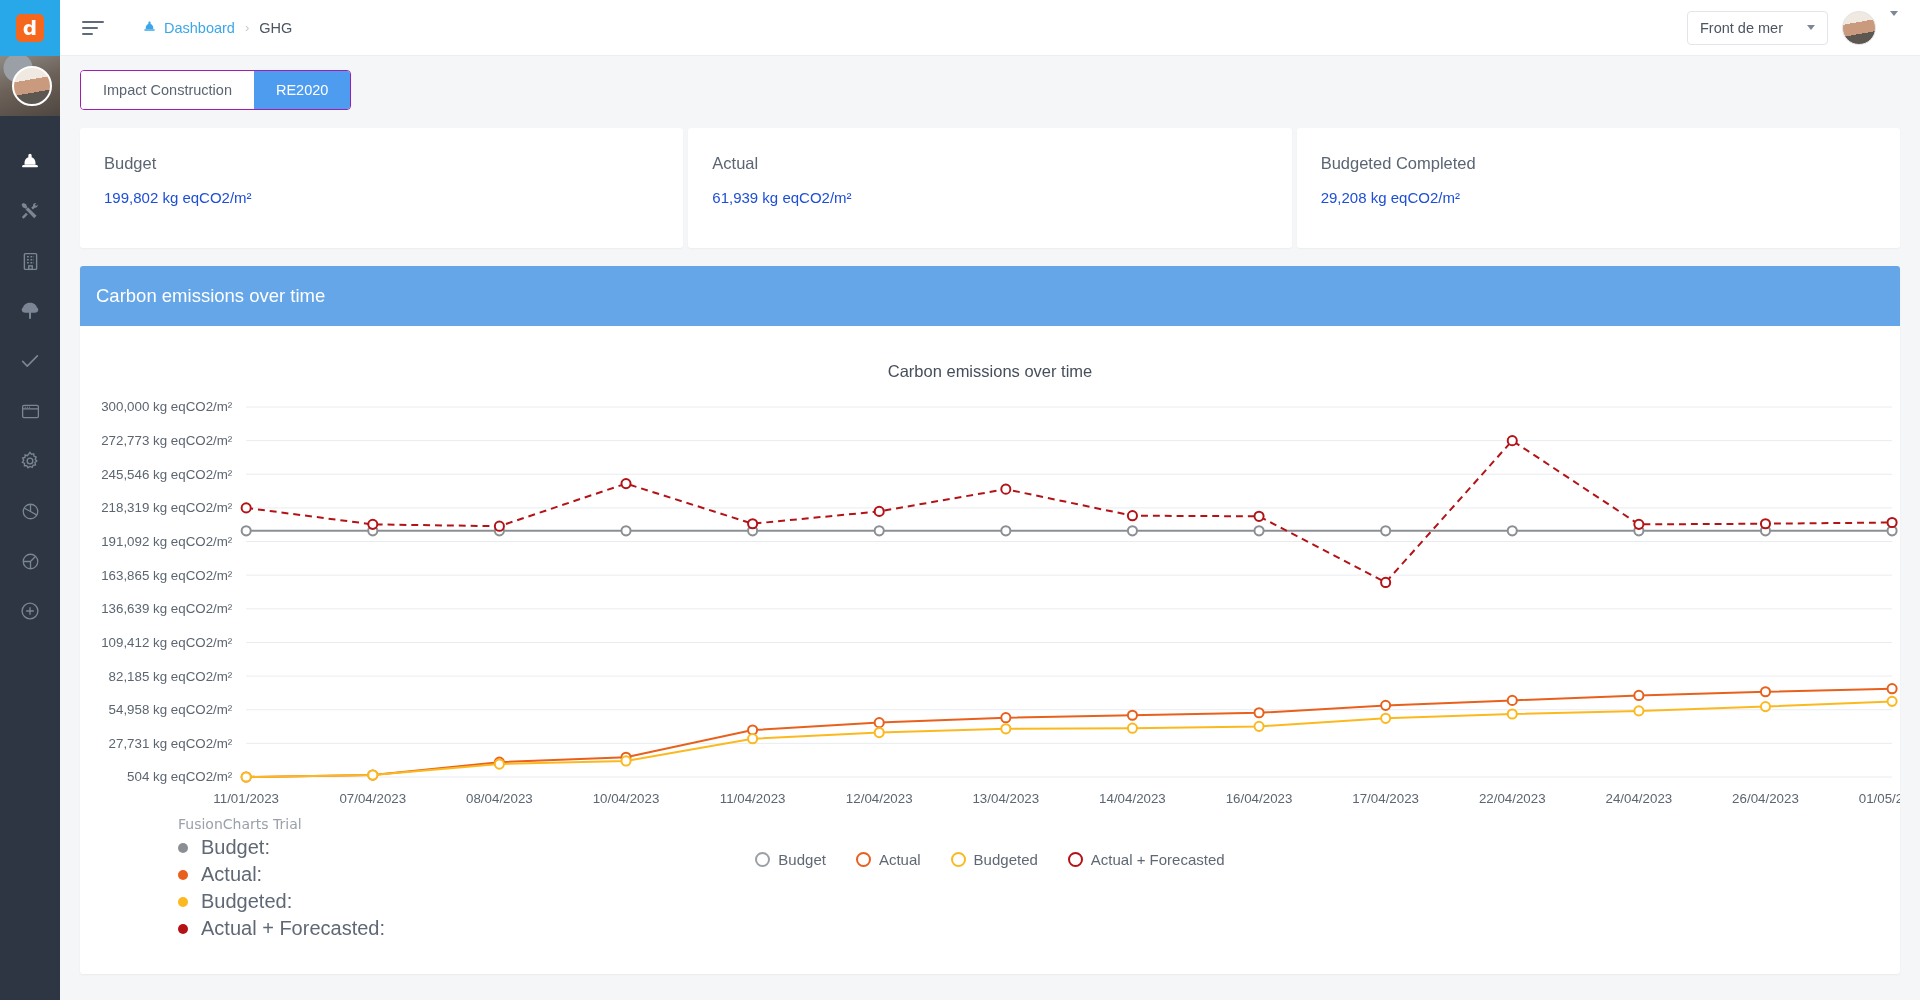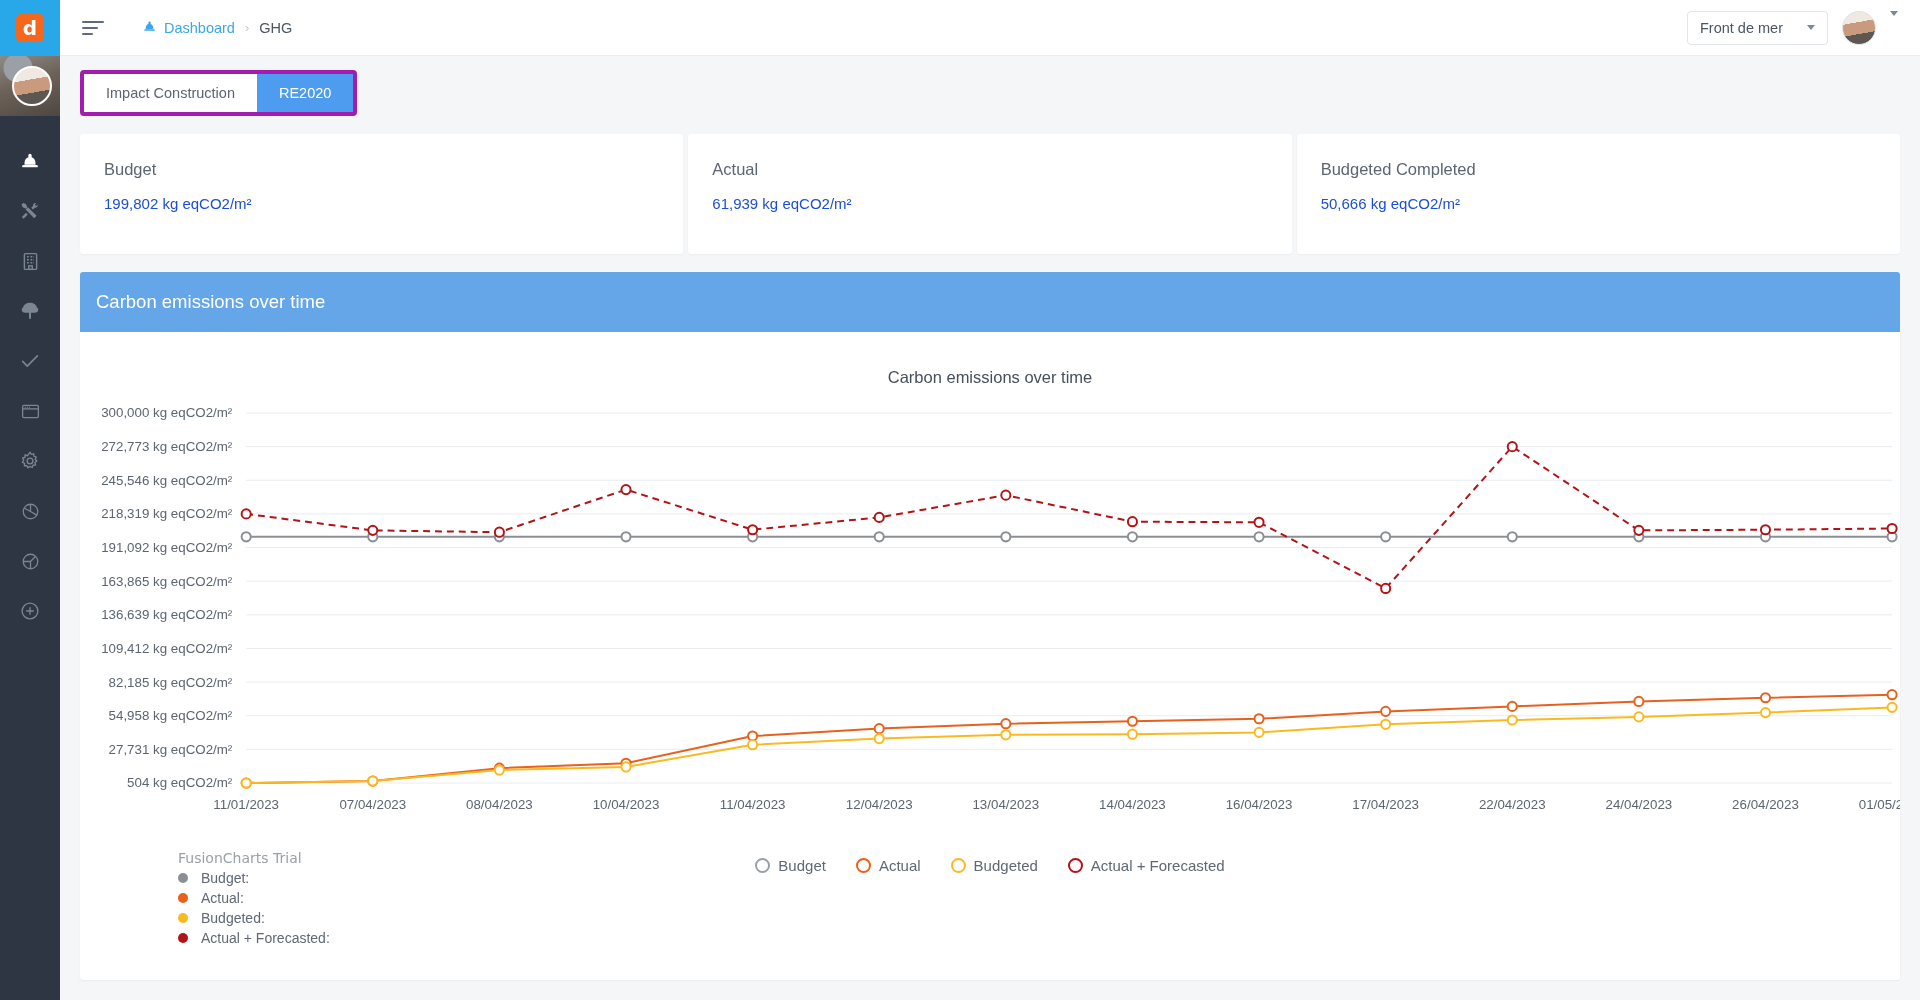--- a/index.html
+++ b/index.html
@@ -86,21 +86,21 @@
     width: 34px; height: 34px; border-radius: 50%; overflow: hidden;
     background: linear-gradient(170deg,#efe9e2 0 34%, #c99a7e 34% 66%, #5d5752 66%);
     border: 1px solid #e3e3e3; cursor: pointer;
   }
 
   .content { flex: 1; padding: 0 20px; overflow: hidden; }
 
   
   .tabbar { padding: 14px 0 0 0; }
   .tabs { display: inline-flex; border-radius: 4px; overflow: hidden;
-    border: 4px solid #a21caf; }
+    border: 1px solid #a21caf; }
   .tab {
     padding: 11px 22px; font-size: 14.5px; color: #5a6472; background: #fff;
     cursor: pointer; border: none;
     font-family: "Liberation Sans", sans-serif;
   }
   .tab.active { background: #4d9cf0; color: #fff; }
 
   
   .cards { display: flex; gap: 5px; margin-top: 18px; }
   .card {
@@ -128,21 +128,21 @@
   .legend { display: flex; justify-content: center; gap: 30px; margin-top: 6px; }
   .legend-item { display: flex; align-items: center; gap: 8px;
     font-size: 15px; color: #5f6874; cursor: pointer; }
   .legend-ring { width: 15px; height: 15px; border-radius: 50%;
     border: 2px solid #999; background: #fff; }
 
   .trial { position: absolute; left: 98px; bottom: 30px; }
   .trial-label { font-size: 14px; color: #9aa1aa; 
     font-family: "DejaVu Sans", sans-serif; }
   .trial-row { display: flex; align-items: center; gap: 13px;
-    font-size: 14px; color: #5f6874; margin: 4px 0; }
+    font-size: 20px; color: #5f6874; margin: 4px 0; }
   .trial-dot { width: 10px; height: 10px; border-radius: 50%; }
   .axis-text { font-size: 13.5px; fill: #5c6570;
     font-family: "Liberation Sans", sans-serif; }
 </style>
 </head>
 <body>
 
 <div class="app">
 
   <div class="sidebar">
@@ -285,21 +285,21 @@
         <div class="card">
           <div class="card-title">Budget</div>
           <div class="card-value">199,802 kg eqCO2/m²</div>
         </div>
         <div class="card">
           <div class="card-title">Actual</div>
           <div class="card-value">61,939 kg eqCO2/m²</div>
         </div>
         <div class="card">
           <div class="card-title">Budgeted Completed</div>
-          <div class="card-value">50,666 kg eqCO2/m²</div>
+          <div class="card-value">29,208 kg eqCO2/m²</div>
         </div>
       </div>
 
       <div class="panel">
         <div class="panel-header">Carbon emissions over time</div>
         <div class="panel-body">
 
           <div class="chart-title">Carbon emissions over time</div>
 
           <div class="chart-area">

